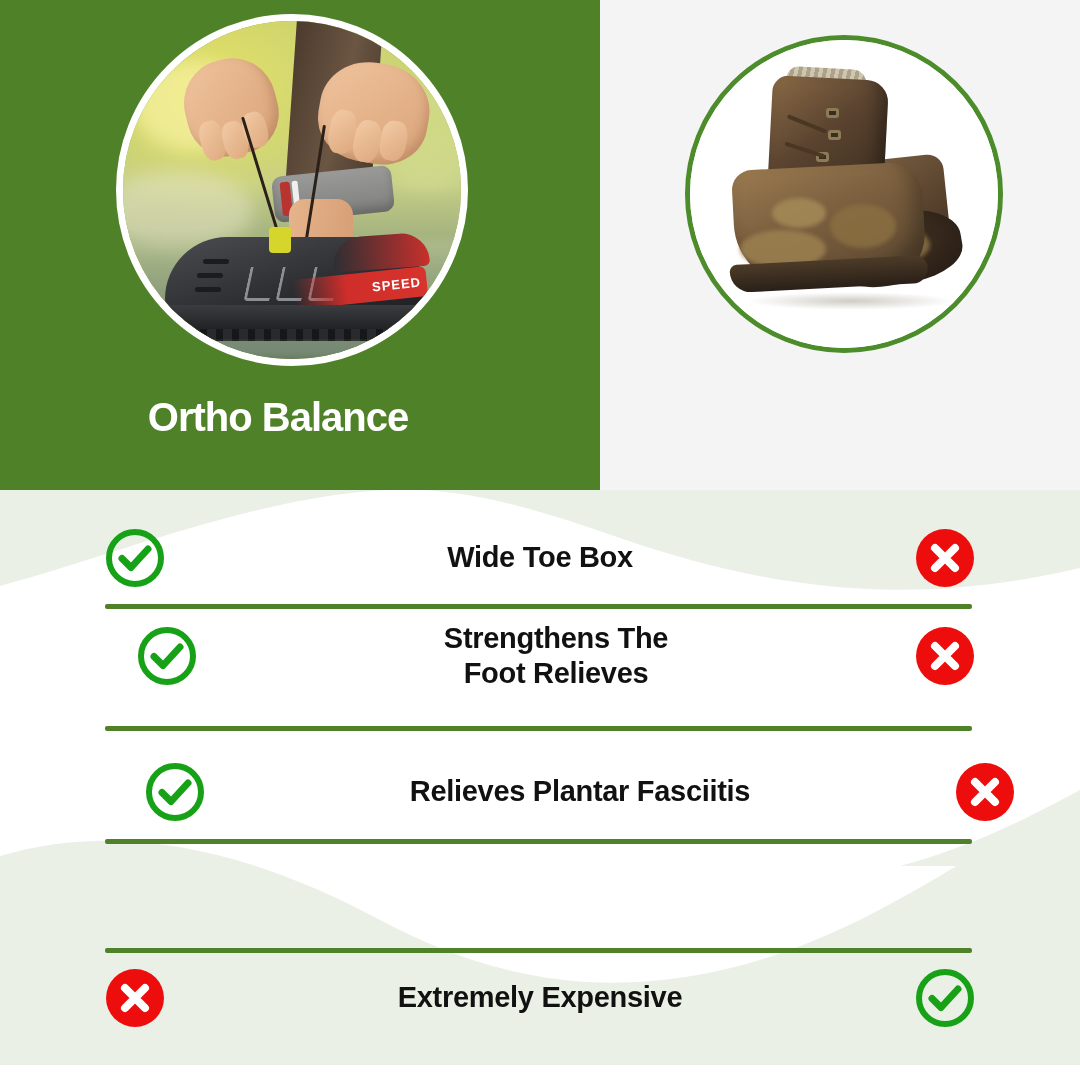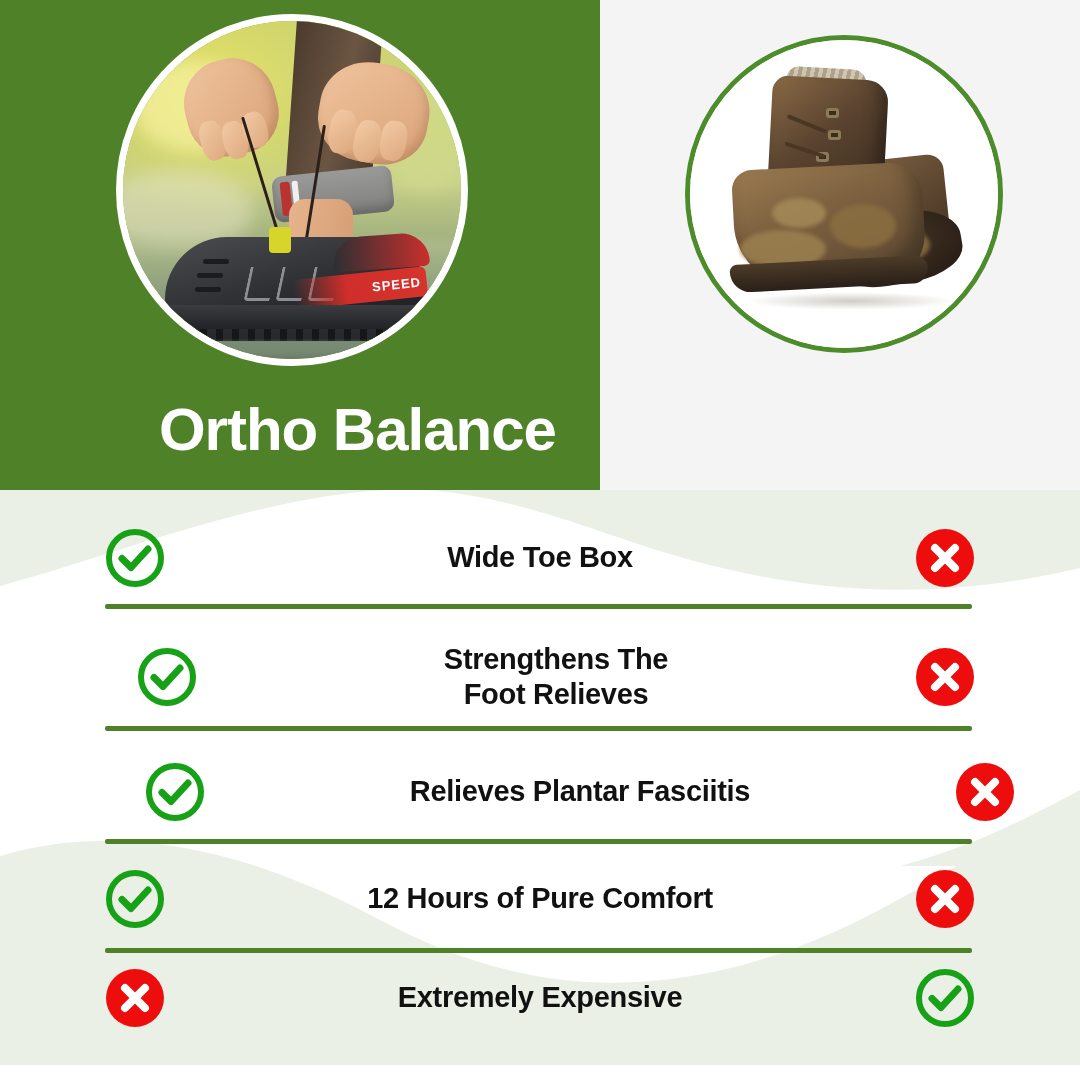--- a/index.html
+++ b/index.html
@@ -112,22 +112,22 @@
     background:#ffffff; border:5px solid #4C8C2B; border-radius:50%;
     display:flex; align-items:center; justify-content:center;
   }
   .vs-badge span {
     font-size:40px; font-weight:bold; font-style:italic; color:#101010;
     letter-spacing:-1px; font-family:"Liberation Sans", sans-serif;
   }
 
   
   .title-left {
-    position:absolute; left:0; top:395px; width:556px; text-align:right;
-    color:#ffffff; font-size:60px; font-weight:bold; letter-spacing:-1px;
+    position:absolute; left:0; top:395px; width:556px; text-align:center;
+    color:#ffffff; font-size:40px; font-weight:bold; letter-spacing:-1px;
     font-family:"Liberation Sans", sans-serif;
   }
 
   
   .body-sec { position:absolute; left:0; top:490px; width:1080px; height:575px; background:#ffffff; overflow:hidden; }
   .waves { position:absolute; inset:0; width:1080px; height:590px; }
 
   .rows { position:absolute; left:0; top:0; width:1080px; height:590px; }
   .row {
     position:absolute; left:0; width:1080px;
@@ -259,21 +259,21 @@
           <div class="ic">
             <svg viewBox="0 0 62 62">
                 <circle cx="31" cy="31" r="29" fill="#EE0D0D"></circle>
                 <path d="M21 21 L41 41 M41 21 L21 41" stroke="#ffffff" stroke-width="8" stroke-linecap="round"></path>
               </svg>
           </div>
         </div>
       </div>
       <div class="divider" style="top:114px;"></div>
 
-      <div class="row" style="top:132px;height:110px;padding-left:32px;">
+      <div class="row" style="top:111px;height:110px;padding-left:32px;">
         <div class="cell-icon">
           <div class="ic">
             <svg viewBox="0 0 62 62">
                 <circle cx="31" cy="31" r="26" fill="none" stroke="#17A117" stroke-width="6"></circle>
                 <path d="M18 31.5 L27 40.5 L44 22" fill="none" stroke="#17A117" stroke-width="7" stroke-linecap="round" stroke-linejoin="round"></path>
               </svg>
           </div>
         </div>
         <div class="cell-label">
           <div>Strengthens The</div>
@@ -306,61 +306,40 @@
           <div class="ic">
             <svg viewBox="0 0 62 62">
                 <circle cx="31" cy="31" r="29" fill="#EE0D0D"></circle>
                 <path d="M21 21 L41 41 M41 21 L21 41" stroke="#ffffff" stroke-width="8" stroke-linecap="round"></path>
               </svg>
           </div>
         </div>
       </div>
       <div class="divider" style="top:349px;"></div>
 
-      <div class="row" style="top:360px;height:98px;">
+      <div class="divider" style="top:458px;"></div>
+
+      <div class="row" style="top:458px;height:100px;">
+        <div class="cell-icon">
+          <div class="ic">
+            <svg viewBox="0 0 62 62">
+                <circle cx="31" cy="31" r="29" fill="#EE0D0D"></circle>
+                <path d="M21 21 L41 41 M41 21 L21 41" stroke="#ffffff" stroke-width="8" stroke-linecap="round"></path>
+              </svg>
+          </div>
+        </div>
+        <div class="cell-label">
+          <div>Extremely Expensive</div>
+        </div>
         <div class="cell-icon">
           <div class="ic">
             <svg viewBox="0 0 62 62">
                 <circle cx="31" cy="31" r="26" fill="none" stroke="#17A117" stroke-width="6"></circle>
                 <path d="M18 31.5 L27 40.5 L44 22" fill="none" stroke="#17A117" stroke-width="7" stroke-linecap="round" stroke-linejoin="round"></path>
               </svg>
           </div>
         </div>
-        <div class="cell-label">
-          <div>12 Hours of Pure Comfort</div>
-        </div>
-        <div class="cell-icon">
-          <div class="ic">
-            <svg viewBox="0 0 62 62">
-                <circle cx="31" cy="31" r="29" fill="#EE0D0D"></circle>
-                <path d="M21 21 L41 41 M41 21 L21 41" stroke="#ffffff" stroke-width="8" stroke-linecap="round"></path>
-              </svg>
-          </div>
-        </div>
-      </div>
-      <div class="divider" style="top:458px;"></div>
-
-      <div class="row" style="top:458px;height:100px;">
-        <div class="cell-icon">
-          <div class="ic">
-            <svg viewBox="0 0 62 62">
-                <circle cx="31" cy="31" r="29" fill="#EE0D0D"></circle>
-                <path d="M21 21 L41 41 M41 21 L21 41" stroke="#ffffff" stroke-width="8" stroke-linecap="round"></path>
-              </svg>
-          </div>
-        </div>
-        <div class="cell-label">
-          <div>Extremely Expensive</div>
-        </div>
-        <div class="cell-icon">
-          <div class="ic">
-            <svg viewBox="0 0 62 62">
-                <circle cx="31" cy="31" r="26" fill="none" stroke="#17A117" stroke-width="6"></circle>
-                <path d="M18 31.5 L27 40.5 L44 22" fill="none" stroke="#17A117" stroke-width="7" stroke-linecap="round" stroke-linejoin="round"></path>
-              </svg>
-          </div>
-        </div>
       </div>
 
     </div>
   </div>
 
 </div>
 
 </body></html>

